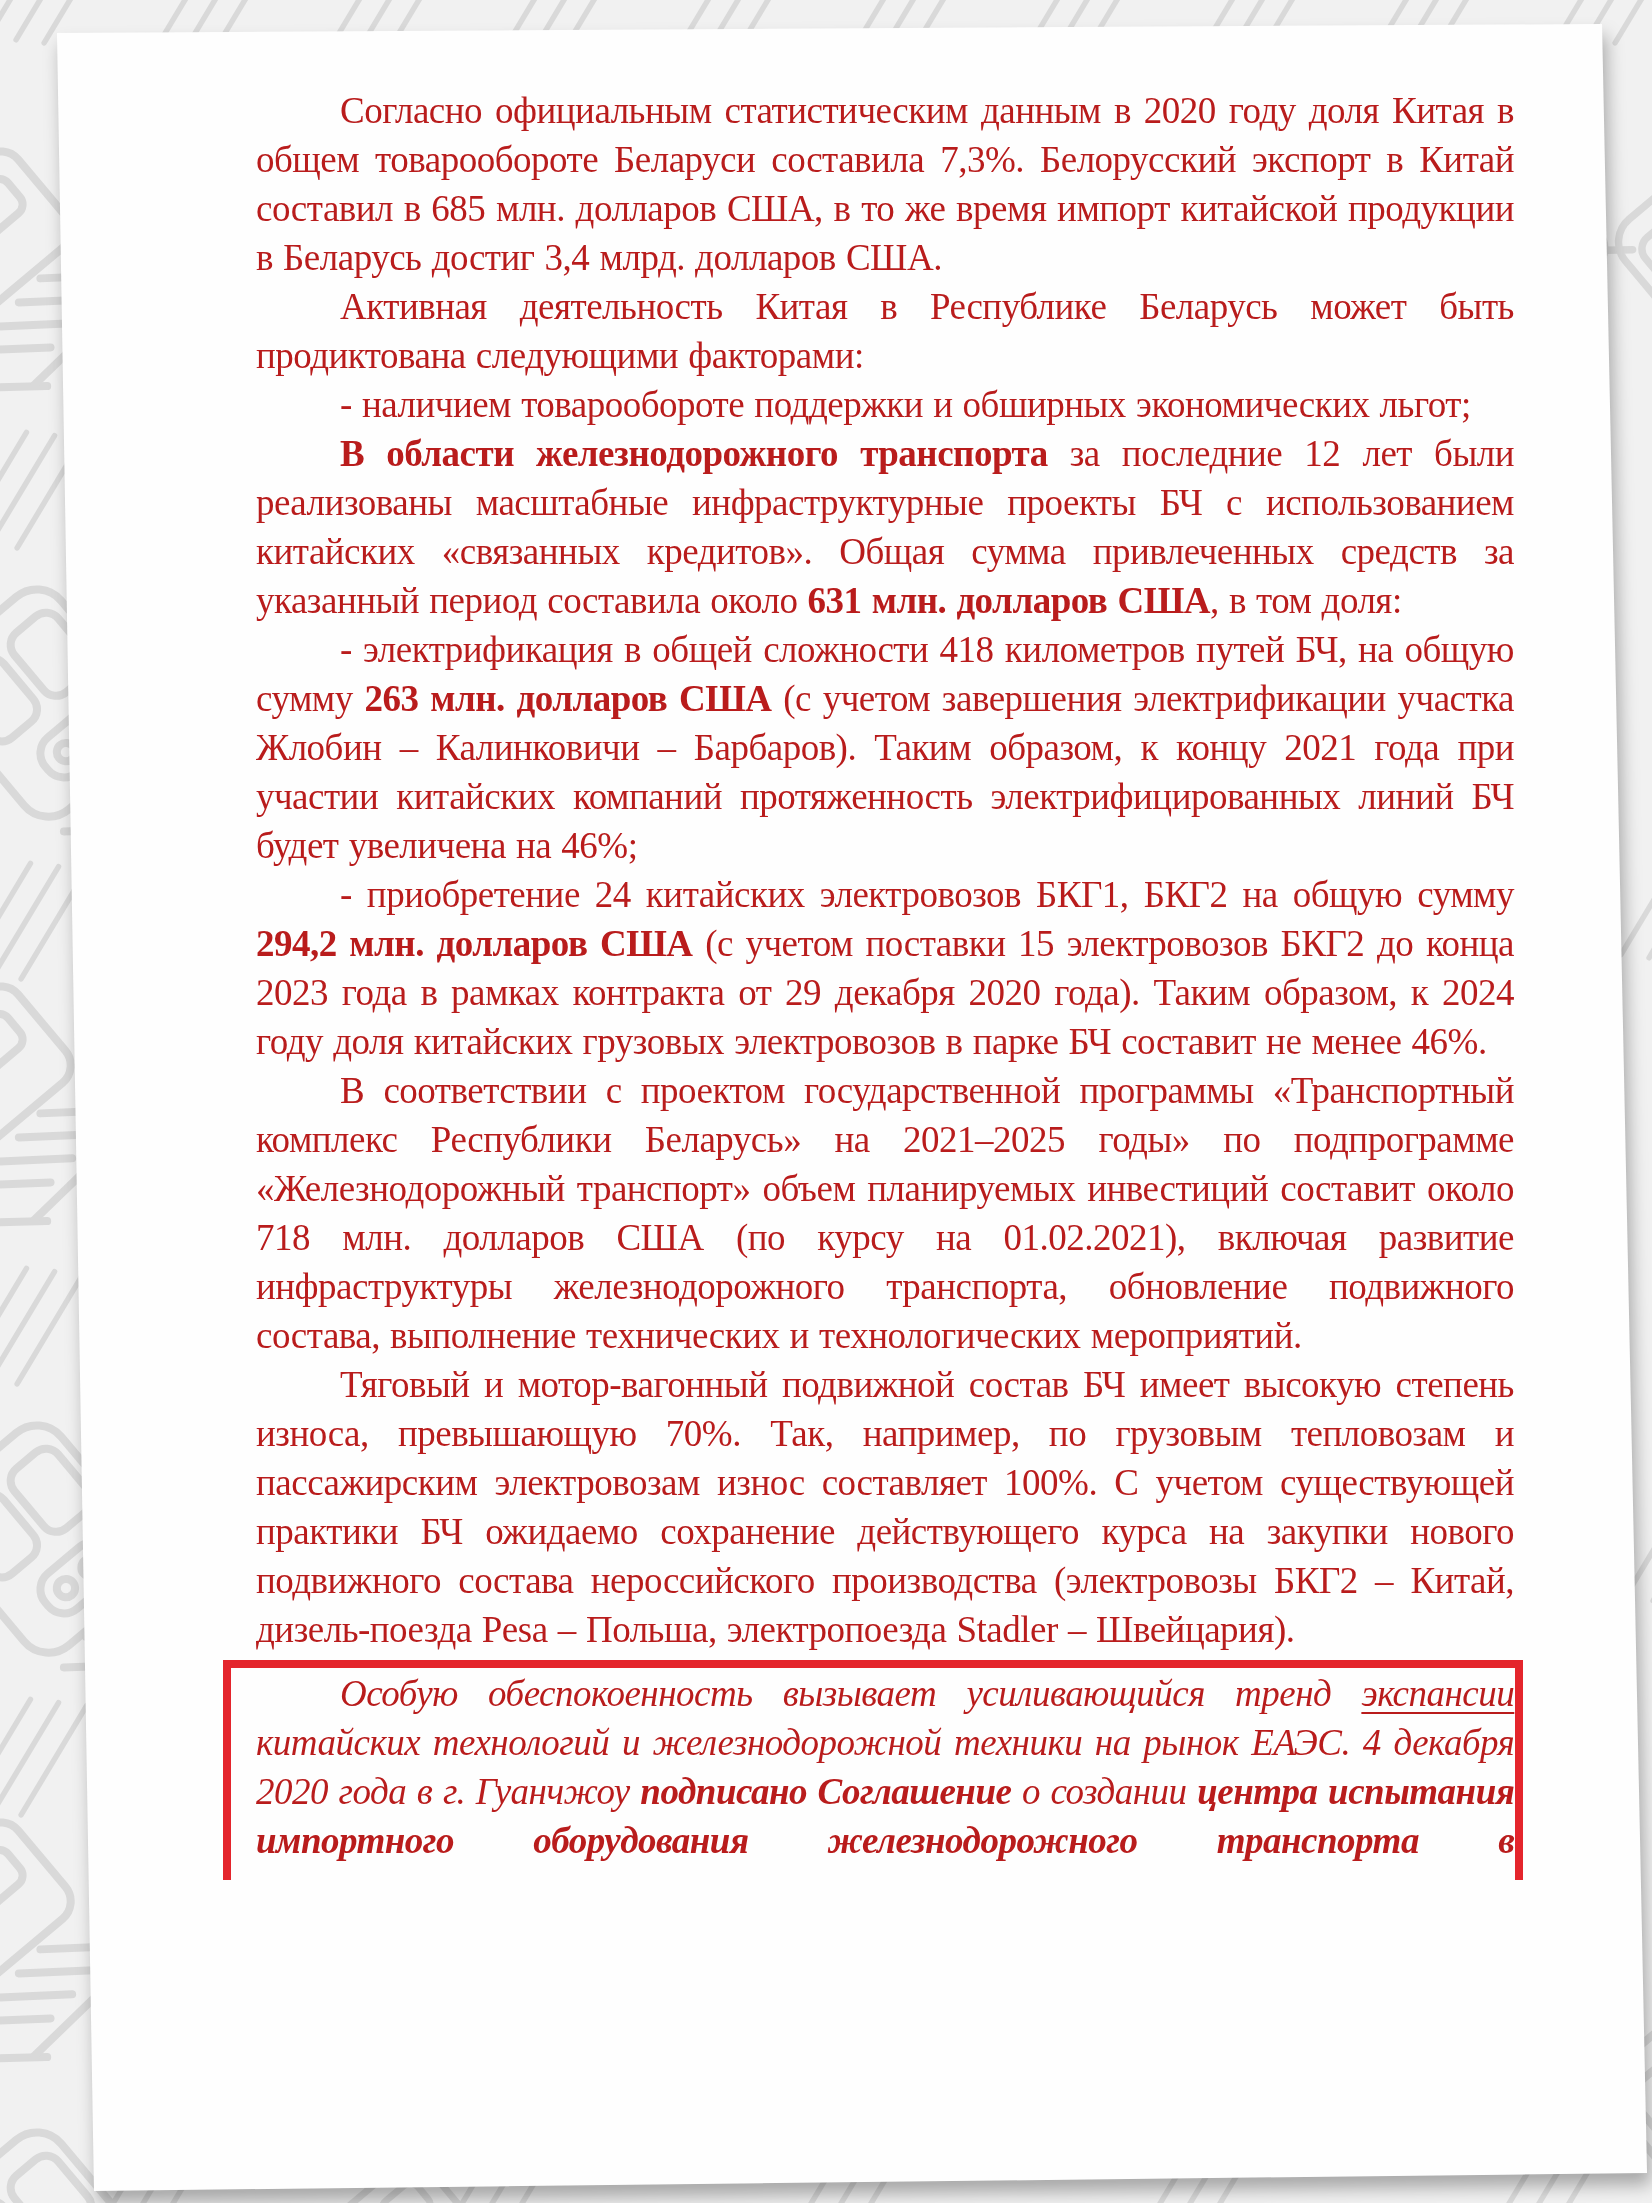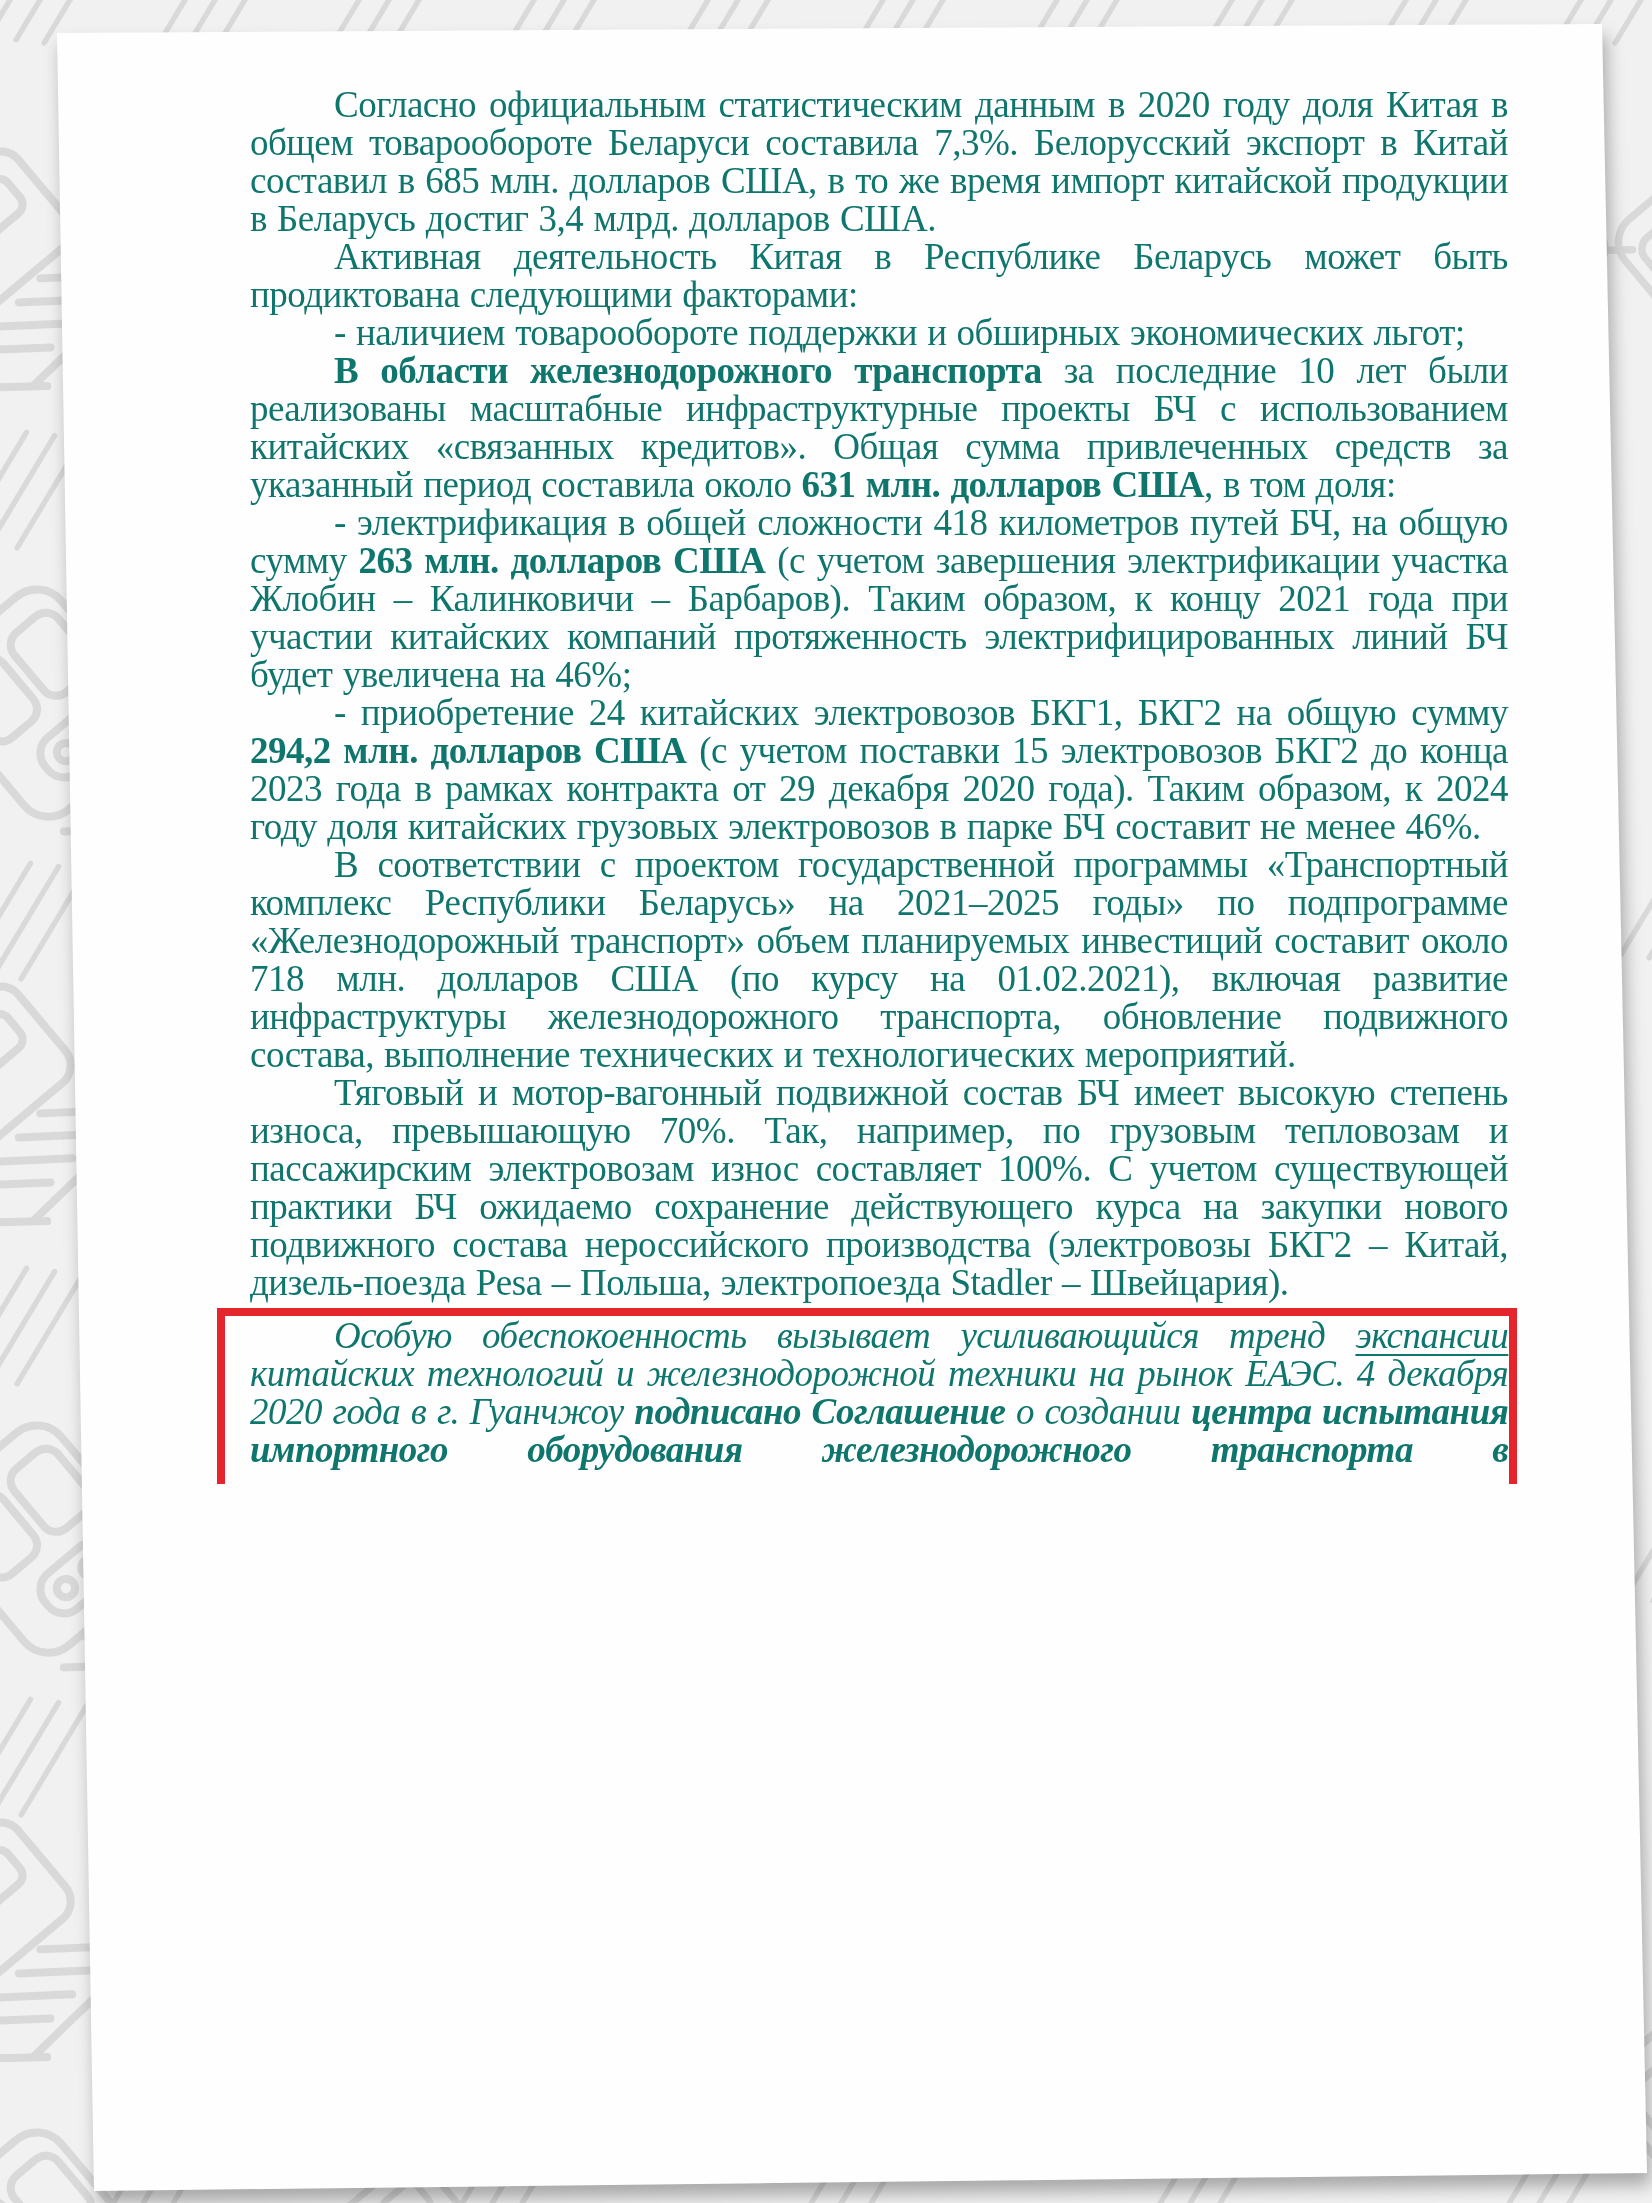--- a/index.html
+++ b/index.html
@@ -11,22 +11,22 @@
   
   #watermarks{position:absolute;left:0;top:0;width:1653px;height:2204px;z-index:0}
   .wm{position:absolute;fill:none;stroke:#d9d9d9;stroke-width:3.5;stroke-linecap:round;stroke-linejoin:round}
   
   #sheet-wrap{position:absolute;left:0;top:0;width:1653px;height:2204px;z-index:1;
     filter:drop-shadow(4.6px 12px 8.3px rgba(0,0,0,0.30));}
   #sheet{position:absolute;left:0;top:0;width:1653px;height:2204px;background:#fefefe;
     clip-path:polygon(57px 33px,1602px 24px,1647px 2173px,94px 2191px);}
   
   #content{
-    position:absolute;left:250px;top:86px;width:1258px;
-    color:#0f766e;font-size:37px;line-height:38px;letter-spacing:-0.5px;
+    position:absolute;left:256px;top:86px;width:1258px;
+    color:#b91c1c;font-size:37px;line-height:49px;letter-spacing:-0.5px;
     word-spacing:1.4px;text-align:justify;
   }
   .para{text-indent:84px;margin:0;}
   .b{font-weight:bold}
   .u{text-decoration:underline;text-underline-offset:5.5px;text-decoration-thickness:2.3px}
   .boxed{
     border:8.3px solid #e4252c;border-bottom:none;
     margin:5.5px -9.2px 0 -33px;
     padding:1.8px 0.9px 14.7px 25px;
     text-align-last:justify;
@@ -166,21 +166,21 @@
       <use href="#sym-chevron"></use>
     </svg>
   </div>
 
 <div id="sheet-wrap">
   <div id="sheet">
     <div id="content">
         <div class="para"><span>Согласно официальным статистическим данным в 2020 году доля Китая в общем товарообороте Беларуси составила 7,3%. Белорусский экспорт в Китай составил в 685 млн. долларов США, в то же время импорт китайской продукции в Беларусь достиг 3,4 млрд. долларов США.</span></div>
         <div class="para"><span>Активная деятельность Китая в Республике Беларусь может быть продиктована следующими факторами:</span></div>
         <div class="para"><span>- наличием товарообороте поддержки и обширных экономических льгот;</span></div>
-        <div class="para"><span class="b">В области железнодорожного транспорта</span><span> за последние 10 лет были реализованы масштабные инфраструктурные проекты БЧ с использованием китайских «связанных кредитов». Общая сумма привлеченных средств за указанный период составила около </span><span class="b">631 млн. долларов США</span><span>, в том доля:</span></div>
+        <div class="para"><span class="b">В области железнодорожного транспорта</span><span> за последние 12 лет были реализованы масштабные инфраструктурные проекты БЧ с использованием китайских «связанных кредитов». Общая сумма привлеченных средств за указанный период составила около </span><span class="b">631 млн. долларов США</span><span>, в том доля:</span></div>
         <div class="para"><span>- электрификация в общей сложности 418 километров путей БЧ, на общую сумму </span><span class="b">263 млн. долларов США</span><span> (с учетом завершения электрификации участка Жлобин – Калинковичи – Барбаров). Таким образом, к концу 2021 года при участии китайских компаний протяженность электрифицированных линий БЧ будет увеличена на 46%;</span></div>
         <div class="para"><span>- приобретение 24 китайских электровозов БКГ1, БКГ2 на общую сумму </span><span class="b">294,2 млн. долларов США</span><span> (с учетом поставки 15 электровозов БКГ2 до конца 2023 года в рамках контракта от 29 декабря 2020 года). Таким образом, к 2024 году доля китайских грузовых электровозов в парке БЧ составит не менее 46%.</span></div>
         <div class="para"><span>В соответствии с проектом государственной программы «Транспортный комплекс Республики Беларусь» на 2021–2025 годы» по подпрограмме «Железнодорожный транспорт» объем планируемых инвестиций составит около 718 млн. долларов США (по курсу на 01.02.2021), включая развитие инфраструктуры железнодорожного транспорта, обновление подвижного состава, выполнение технических и технологических мероприятий.</span></div>
         <div class="para"><span>Тяговый и мотор-вагонный подвижной состав БЧ имеет высокую степень износа, превышающую 70%. Так, например, по грузовым тепловозам и пассажирским электровозам износ составляет 100%. С учетом существующей практики БЧ ожидаемо сохранение действующего курса на закупки нового подвижного состава нероссийского производства (электровозы БКГ2 – Китай, дизель-поезда Pesa – Польша, электропоезда Stadler – Швейцария).</span></div>
         <div class="para boxed"><span>Особую обеспокоенность вызывает усиливающийся тренд </span><span class="u">экспансии</span><span> китайских технологий и железнодорожной техники на рынок ЕАЭС. 4 декабря 2020 года в г. Гуанчжоу </span><span class="b">подписано Соглашение</span><span> о создании </span><span class="b">центра испытания импортного оборудования железнодорожного транспорта в</span></div>
       </div>
   </div>
 </div>
 
 

